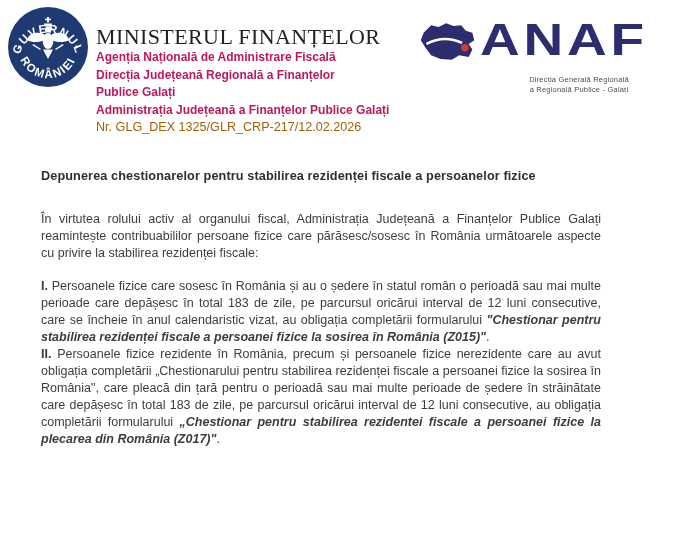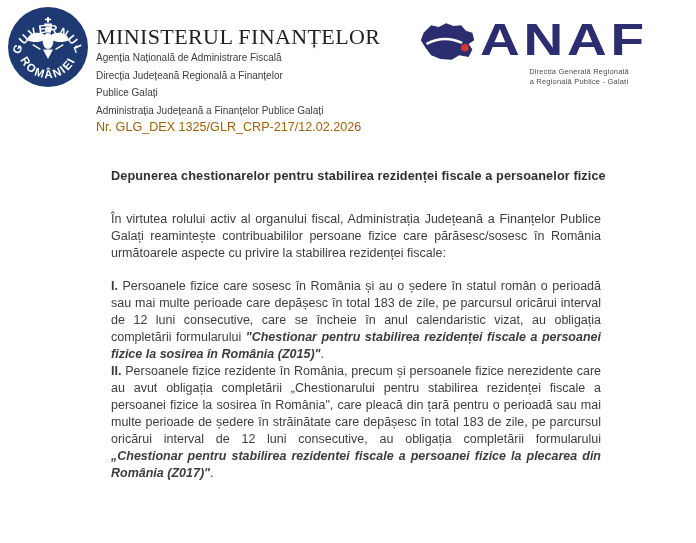--- a/index.html
+++ b/index.html
@@ -7,36 +7,36 @@
     position:relative;width:696px;height:543px;overflow:hidden;background:#ffffff;
     font-family:"Liberation Sans",sans-serif;color:#3d3d3d;margin:0 auto;
   }
   
   .gov-logo{position:absolute;left:8px;top:7px;width:80px;height:80px;}
   .org-block{position:absolute;left:96px;top:26px;width:340px;}
   .ministry{
     font-family:"Liberation Serif",serif;font-size:22px;font-weight:400;
     color:#222222;letter-spacing:.4px;line-height:21px;margin-bottom:2px;
   }
-  .org-line{font-size:10px;font-weight:400;color:#404040;line-height:17.5px;}
+  .org-line{font-size:12px;font-weight:700;color:#be185d;line-height:17.5px;}
   .ref-number{font-size:12.6px;font-weight:400;color:#a16207;line-height:17.5px;}
   .anaf-logo{position:absolute;left:418px;top:16px;width:272px;}
   .anaf-row{display:flex;align-items:center;height:48px;}
   .anaf-map{width:60px;height:46px;margin-top:4px;flex:0 0 auto;}
   .anaf-acronym{
     display:inline-block;font-size:44px;font-weight:700;color:#2b2d6e;
     letter-spacing:3px;line-height:46px;transform:scaleX(1.25);transform-origin:left top;
     margin-left:2px;white-space:nowrap;
   }
   .anaf-sub{
     margin-left:66px;width:190px;text-align:center;font-size:7.5px;
-    color:#4d4d4d;line-height:9.5px;letter-spacing:.2px;margin-top:3px;
+    color:#4d4d4d;line-height:9.5px;letter-spacing:.2px;margin-top:11px;
   }
   
-  .doc-body{padding:168px 95px 0 95px;font-size:12.5px;line-height:17px;text-align:justify;margin-left:16px;}
+  .doc-body{padding:168px 95px 0 41px;font-size:12.5px;line-height:17px;text-align:justify;}
   .doc-title{
     font-size:12.7px;font-weight:700;color:#2f2f2f;white-space:nowrap;
     margin:0 0 26px 0;letter-spacing:.1px;
   }
   .para{margin:0 0 16px 0;}
   .para-tight{margin:0;}
   .bi{font-weight:700;font-style:italic;}
   b.sec-label{color:#3a3a3a;}
 </style>
 </head>

